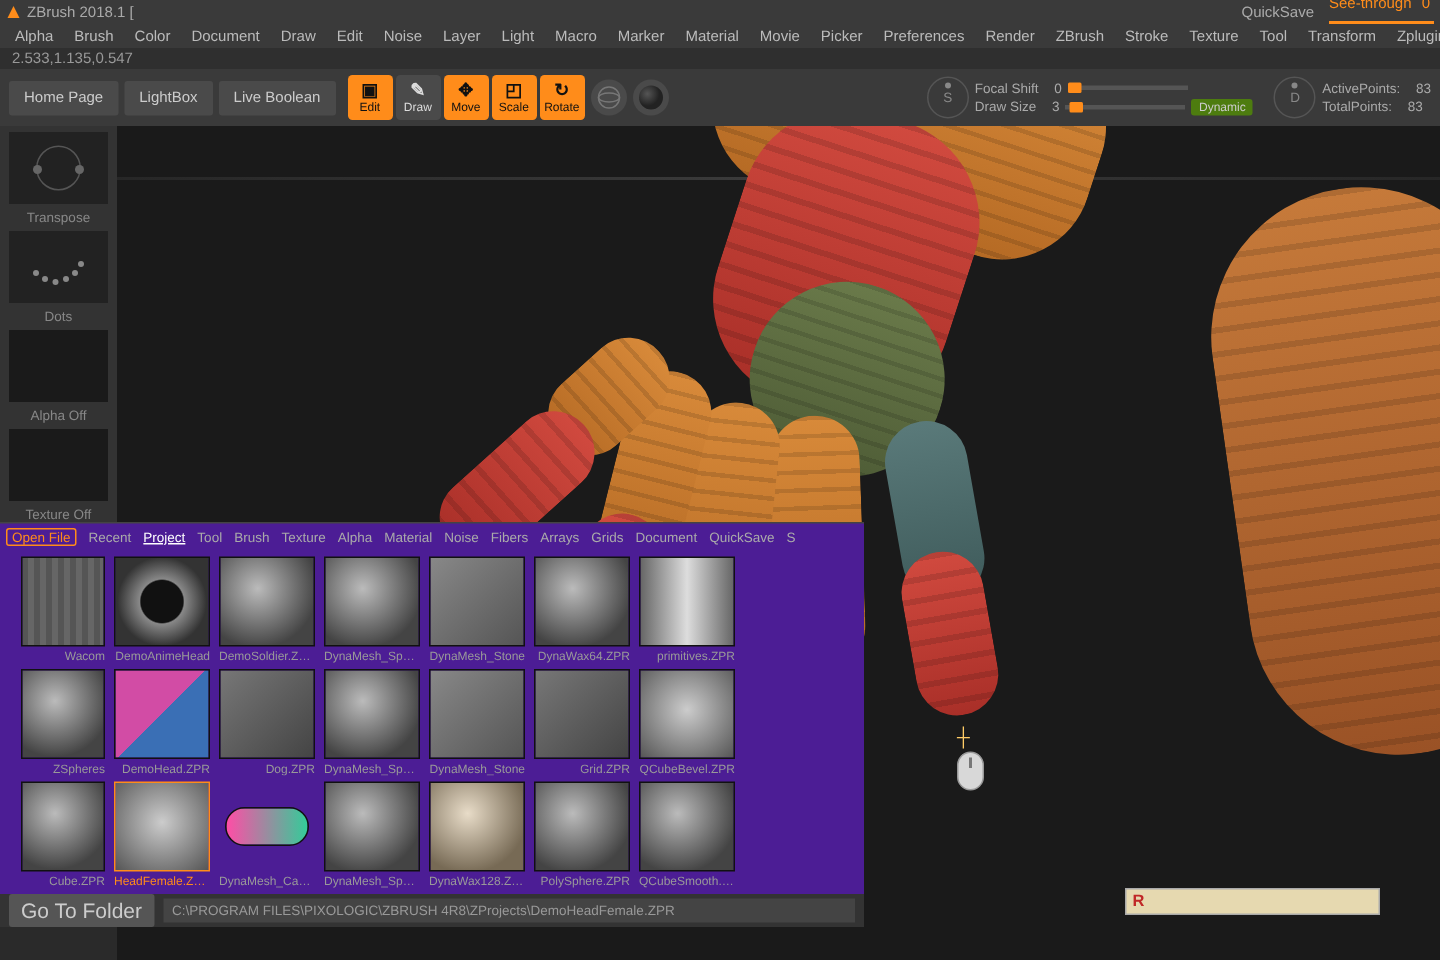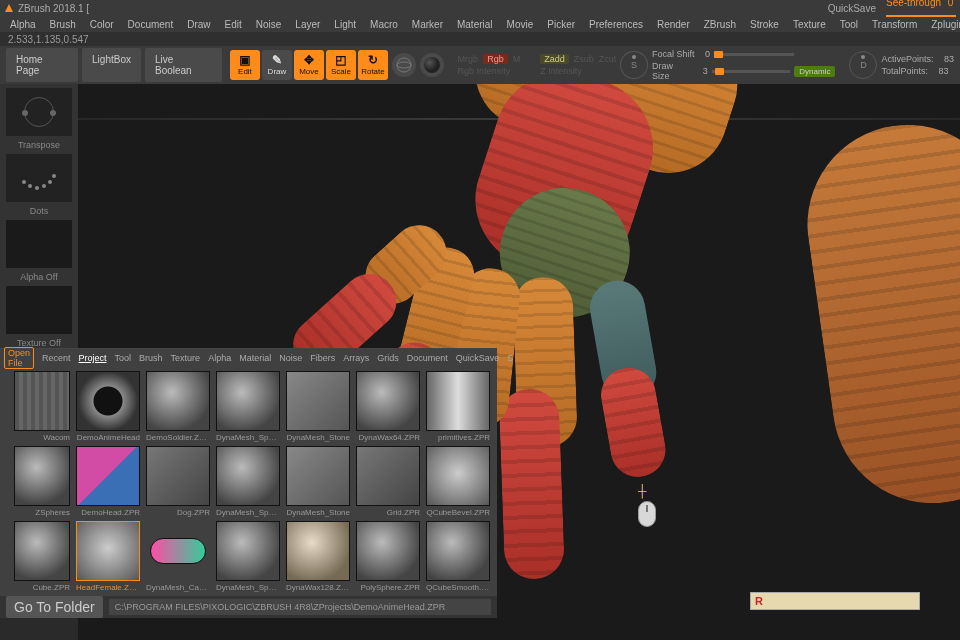--- a/index.html
+++ b/index.html
@@ -59,21 +59,21 @@
               background-image:repeating-linear-gradient(180deg, rgba(0,0,0,0.12) 0 3px, transparent 3px 12px), linear-gradient(180deg,#d88a3a,#b56a24); }
   .hand-right { position:absolute; right:-60px; top:40px; width:200px; height:380px; border-radius:100px;
                 background:repeating-linear-gradient(180deg, rgba(0,0,0,0.12) 0 4px, transparent 4px 16px), linear-gradient(180deg,#c67a3a,#9a5226); transform:rotate(-8deg); }
   .cursor-ov { position:absolute; left:560px; top:400px; }
   .cursor-ov .axis { color:#ffcc66; font-size:12px; }
   .cursor-ov .mouse { width:18px;height:26px;border:1px solid #999;border-radius:10px;background:#d8d8d8;position:relative;margin-top:3px;}
   .cursor-ov .mouse::before{content:"";position:absolute;left:50%;top:3px;width:2px;height:7px;background:#777;transform:translateX(-50%);}
   .hint-box { position:absolute; bottom:30px; right:40px; width:170px; height:18px; background:#e6d9b0; border:1px solid #aaa; display:flex; align-items:center; padding-left:4px;}
   .hint-box .r { color:#c02828; font-weight:bold; font-size:11px; }
   
-  .lightbox { position:absolute; left:0; top:348px; width:497px; background:#404040; border-top:1px solid #444; }
+  .lightbox { position:absolute; left:0; top:348px; width:576px; background:#4c1d95; border-top:1px solid #444; }
   .lb-tabs { height:18px; display:flex; align-items:center; gap:8px; padding:0 4px; font-size:9px; color:#aaa; }
   .lb-tabs .open { color:#ff8c1a; border:1px solid #ff8c1a; padding:0 3px; border-radius:2px; }
   .lb-tabs .sel { color:#fff; text-decoration:underline; }
   .lb-tabs span { cursor:pointer; }
   .thumbs { display:grid; grid-template-columns:repeat(7, 66px); gap:4px 4px; padding:4px; }
   .thumb { display:flex; flex-direction:column; align-items:flex-end; gap:2px; cursor:pointer; }
   .thumb .sq { width:64px; height:60px; background:radial-gradient(circle at 40% 35%, #bbb, #444 75%); border:1px solid #111; }
   .thumb .sq.small { width:56px; }
   .thumb .cap { font-size:8px; color:#999; max-width:64px; overflow:hidden; white-space:nowrap; text-overflow:ellipsis; }
   .thumb.selected .sq { border-color:#ff8c1a; }
@@ -179,30 +179,20 @@
     <svg width="18" height="18" viewBox="0 0 18 18">
         <defs>
           <radialGradient id="g1" cx="35%" cy="35%">
             <stop offset="0" stop-color="#555"></stop>
             <stop offset="1" stop-color="#222"></stop>
           </radialGradient>
         </defs>
         <circle cx="9" cy="9" r="8" fill="url(#g1)"></circle>
       </svg>
   </div>
-  <div class="params">
-    <div class="col">
-      <div><span class="lbl-off">Mrgb</span>&nbsp;&nbsp;<span style="background:#7a2a1a;color:#e99;padding:0 4px;border-radius:2px;">Rgb</span>&nbsp;&nbsp;<span class="lbl-off">M</span></div>
-      <div class="lbl-off">Rgb Intensity</div>
-    </div>
-    <div class="col">
-      <div><span style="background:#4a4a2a;color:#cc8;padding:0 4px;border-radius:2px;" class="lbl-off">Zadd</span>&nbsp;&nbsp;<span class="lbl-off">Zsub</span>&nbsp;&nbsp;<span class="lbl-off">Zcut</span></div>
-      <div class="lbl-off">Z Intensity</div>
-    </div>
-  </div>
   <div class="right-params">
     <div class="dial-group">
       <div class="dial"><span class="dot"></span>S</div>
       <div class="param-stack">
         <div class="row"><span>Focal Shift</span>&nbsp;<span>0</span><span class="mini-slider">
               <span class="mini-knob" style="left:0"></span>
             </span></div>
         <div class="row"><span>Draw Size</span>&nbsp;<span>3</span><span class="mini-slider">
               <span class="mini-knob" style="left:3px"></span>
             </span><span class="dynamic-btn">Dynamic</span></div>
@@ -367,15 +357,15 @@
         <div class="sq "></div>
         <div class="cap">PolySphere.ZPR</div>
       </div>
       <div class="thumb">
         <div class="sq  "></div>
         <div class="cap">QCubeSmooth.ZPR</div>
       </div>
     </div>
   <div class="lb-foot">
     <span class="go">Go To Folder</span>
-    <span class="path">C:\PROGRAM FILES\PIXOLOGIC\ZBRUSH 4R8\ZProjects\DemoAnimeHead.ZPR</span>
+    <span class="path">C:\PROGRAM FILES\PIXOLOGIC\ZBRUSH 4R8\ZProjects\DemoHeadFemale.ZPR</span>
   </div>
 </div>
 
 </body></html>

